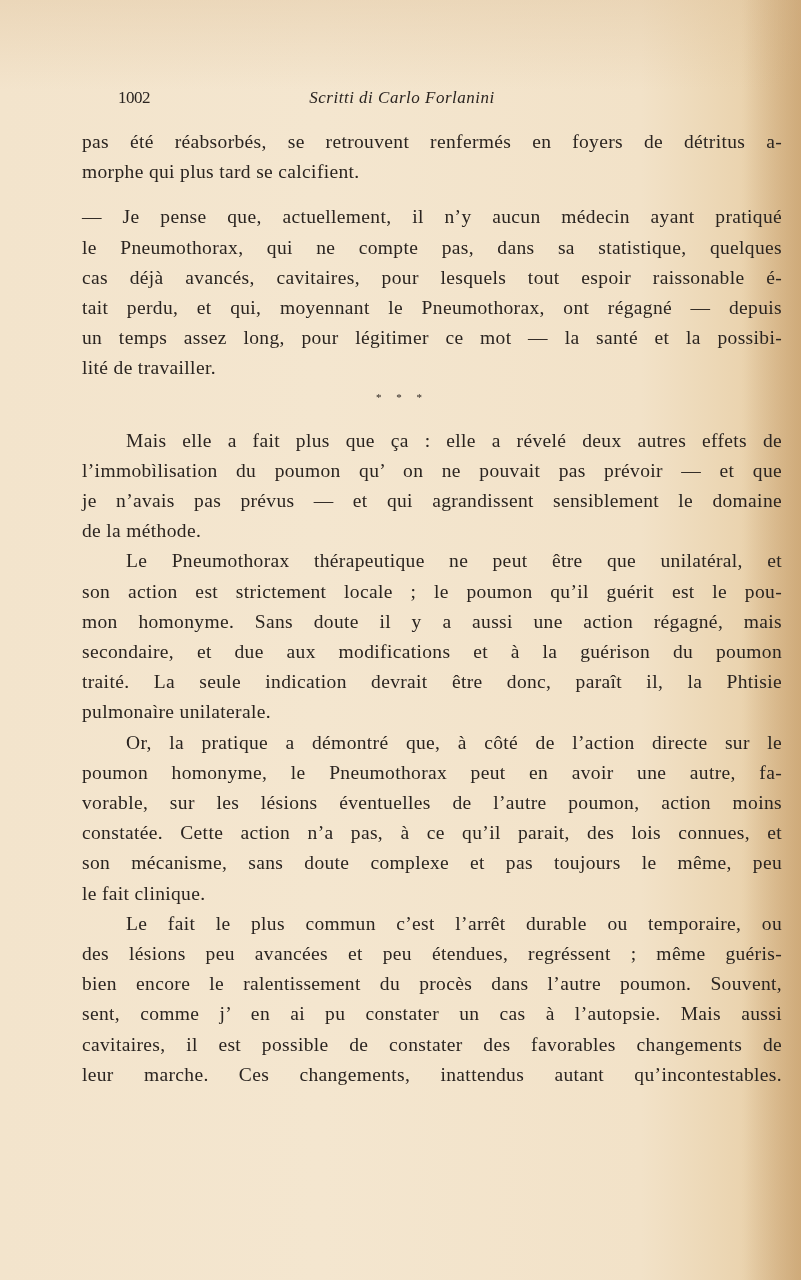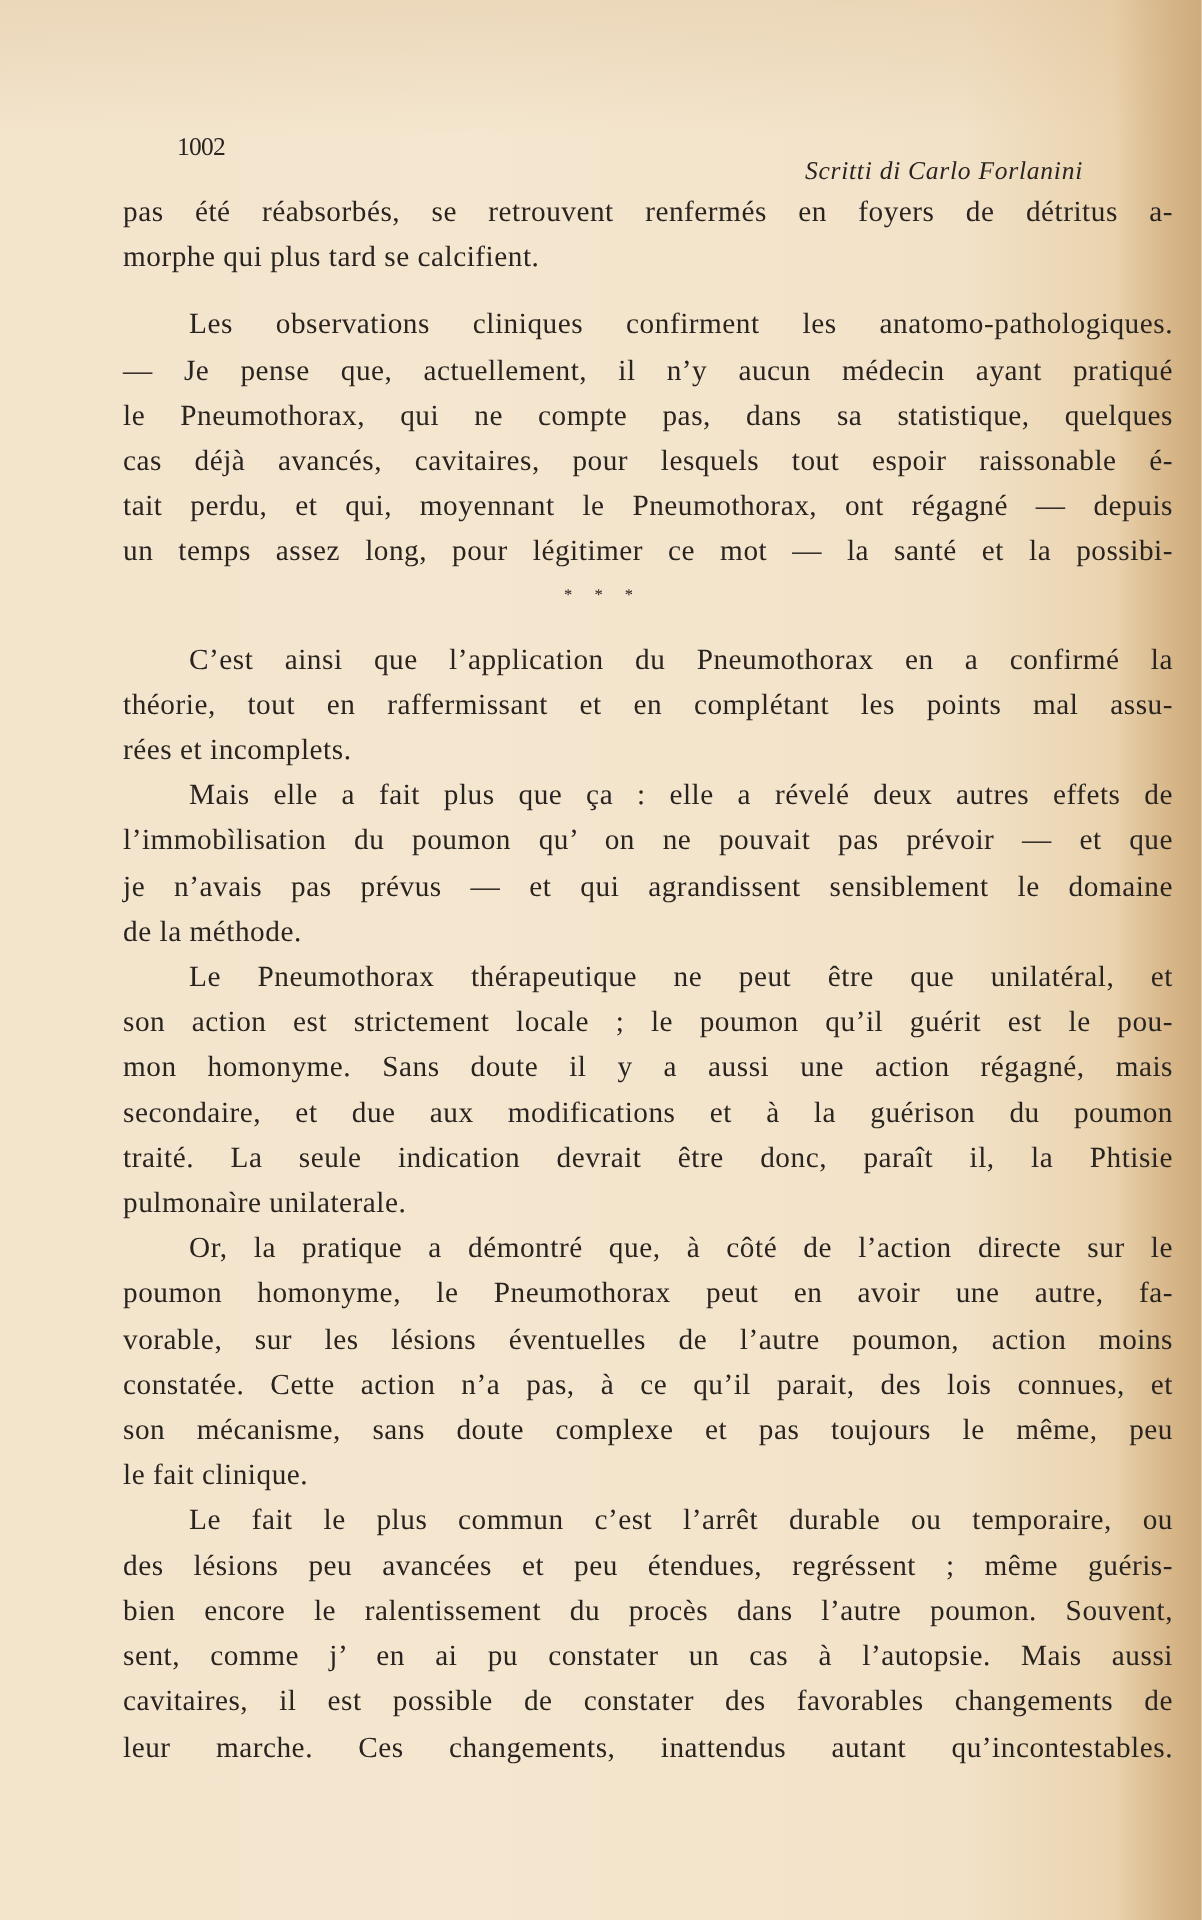--- a/index.html
+++ b/index.html
@@ -17,21 +17,21 @@
   .edge-shade {
     position:absolute; right:0; top:0; width:60px; height:1280px;
     background: linear-gradient(90deg, rgba(0,0,0,0), rgba(190,150,100,0.45));
     pointer-events:none;
   }
   .header {
     position:absolute; left:82px; top:88px; width:640px; height:24px;
     font-family:"Liberation Serif", serif; font-size:17px;
   }
   .page-number { position:absolute; left:0; top:0; letter-spacing:-0.5px;margin-left:36px; }
-  .running-title { position:absolute; left:0; width:640px; text-align:right; top:16px; font-style:italic; letter-spacing:0.5px;}
+  .running-title { position:absolute; left:0; width:640px; text-align:center; top:0; font-style:italic; letter-spacing:0.5px;}
   .body-text {
     position:absolute; left:82px; top:127px; width:700px;
     font-family:"Liberation Serif", serif; font-size:19.5px; line-height:30.2px;
     letter-spacing:0.35px;
   }
   .para { margin:0; text-align:justify; text-align-last:justify; }
   .para .line { display:block; text-align:justify; text-align-last:justify; white-space:nowrap; }
   .para .line.last { text-align-last:left; }
   .para .line.indent { padding-left:44px; }
   .gap-small { height:15px; }
@@ -51,35 +51,30 @@
 
 <div class="body-text">
 
   <div class="para">
     <span class="line">pas été réabsorbés, se retrouvent renfermés en foyers de détritus a-</span>
     <span class="line last">morphe qui plus tard se calcifient.</span>
   </div>
   <div class="gap-small"></div>
 
   <div class="para">
-    <span class="line indent">Les observations cliniques confirment les anatomo-pathologiques.</span>
     <span class="line">— Je pense que, actuellement, il n’y aucun médecin ayant pratiqué</span>
     <span class="line">le Pneumothorax, qui ne compte pas, dans sa statistique, quelques</span>
     <span class="line">cas déjà avancés, cavitaires, pour lesquels tout espoir raissonable é-</span>
     <span class="line">tait perdu, et qui, moyennant le Pneumothorax, ont régagné — depuis</span>
     <span class="line">un temps assez long, pour légitimer ce mot — la santé et la possibi-</span>
+    <span class="line last">lité de travailler.</span>
   </div>
   <div class="separator">* * *</div>
   <div class="gap-after-sep"></div>
 
-  <div class="para">
-    <span class="line indent">C’est ainsi que l’application du Pneumothorax en a confirmé la</span>
-    <span class="line">théorie, tout en raffermissant et en complétant les points mal assu-</span>
-    <span class="line last">rées et incomplets.</span>
-  </div>
 
   <div class="para">
     <span class="line indent">Mais elle a fait plus que ça : elle a révelé deux autres effets de</span>
     <span class="line">l’immobìlisation du poumon qu’ on ne pouvait pas prévoir — et que</span>
     <span class="line">je n’avais pas prévus — et qui agrandissent sensiblement le domaine</span>
     <span class="line last">de la méthode.</span>
   </div>
 
   <div class="para">
     <span class="line indent">Le Pneumothorax thérapeutique ne peut être que unilatéral, et</span>

